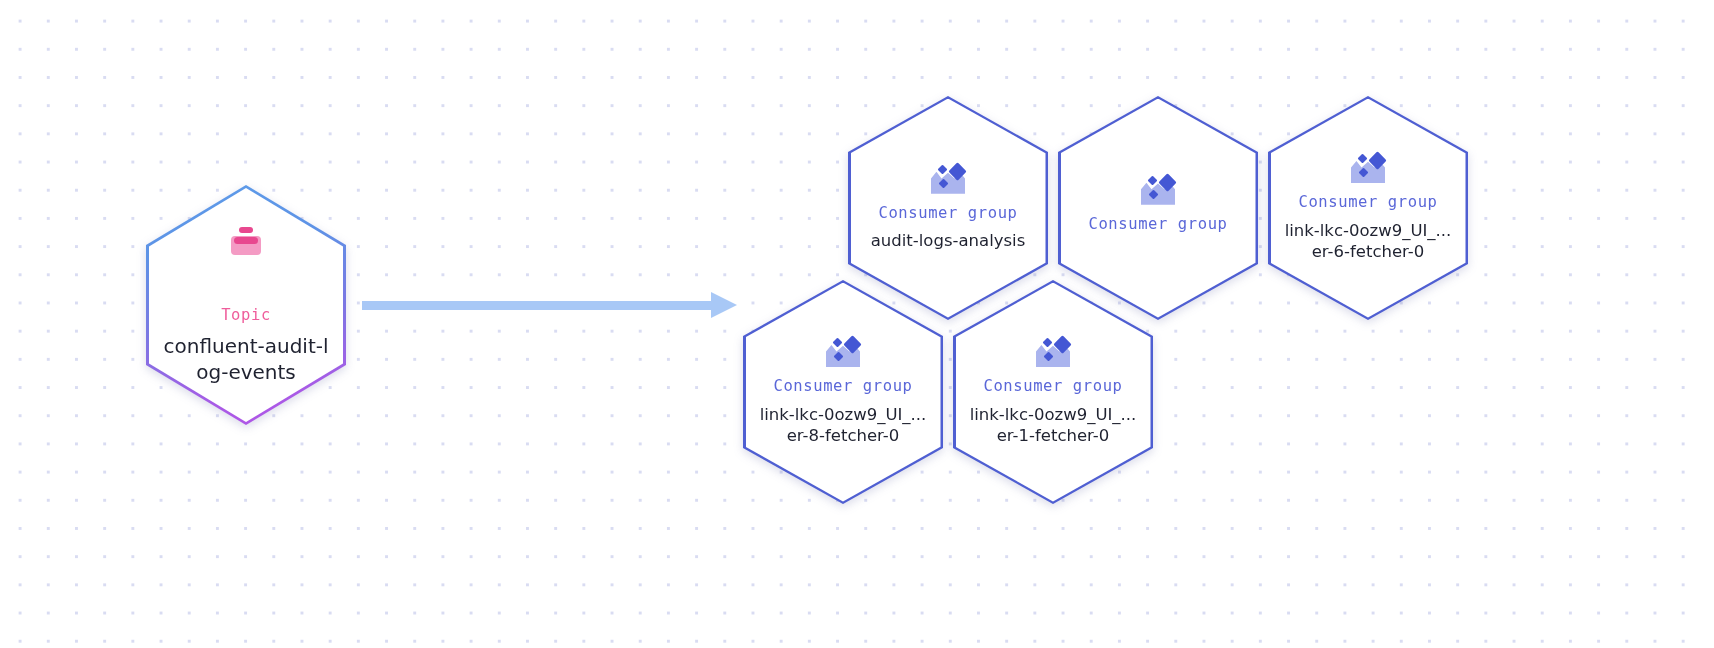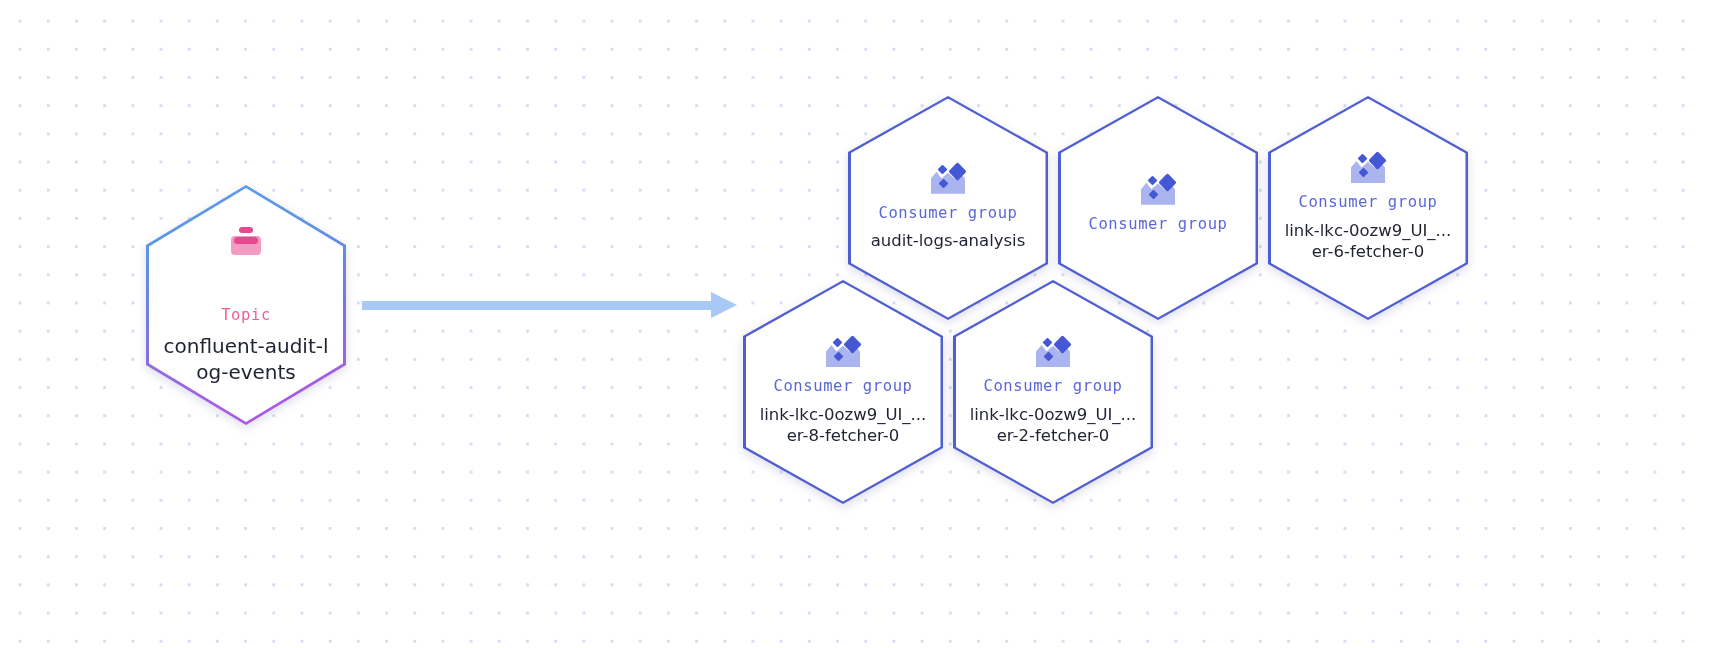--- a/index.html
+++ b/index.html
@@ -330,18 +330,18 @@
       <div class="hex-border"></div>
       <div class="hex-inner"></div>
       <div class="hex-content">
         <div class="cg-icon">
           <div class="cg-body"></div>
           <div class="cg-diamond-lg"></div>
           <div class="cg-diamond-sm"></div>
           <div class="cg-diamond-xs"></div>
         </div>
         <div class="node-kind cgroup">Consumer group</div>
-        <div class="node-title">link-lkc-0ozw9_UI_...er-2-fetcher-0</div>
+        <div class="node-title">link-lkc-0ozw9_UI_...er-1-fetcher-0</div>
       </div>
     </div>
   </div>
 
 </div>
 
 </body></html>

